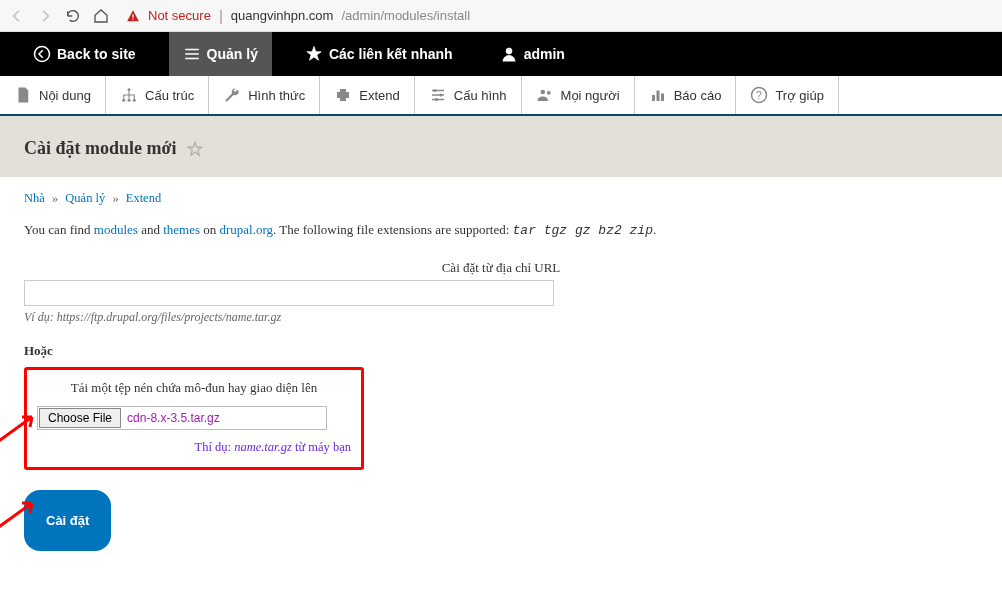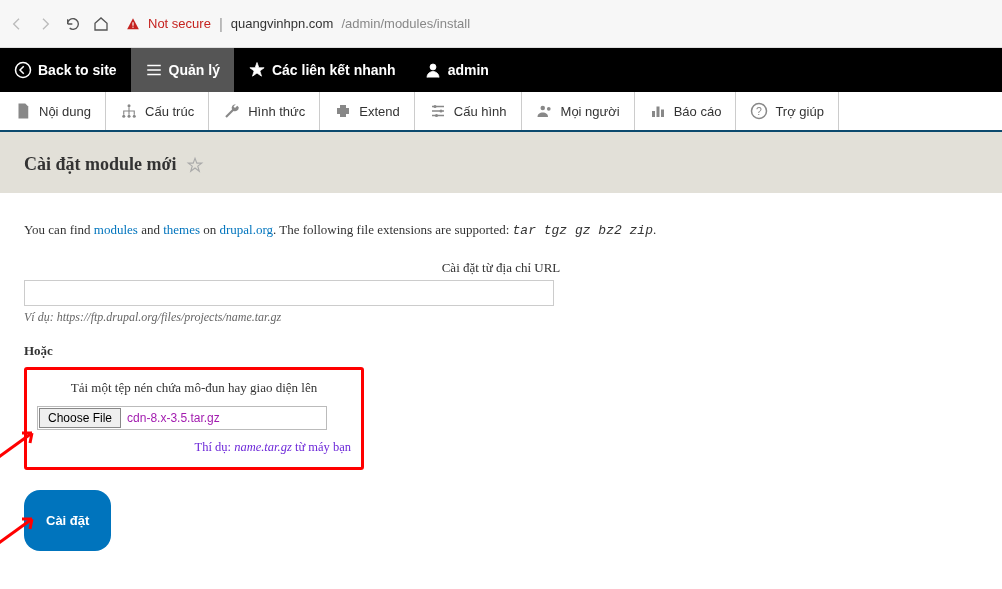--- a/index.html
+++ b/index.html
@@ -1,33 +1,33 @@
 <!DOCTYPE html>
 <html><head>
 <meta charset="utf-8">
 <style>
   * { box-sizing: border-box; }
   html, body { margin: 0; padding: 0; font-family: "Lucida Grande", "Segoe UI", Arial, sans-serif; font-size: 13px; color: #333; }
   body { background: #fff; }
 
   
-  .chrome-bar { height: 48px; background: #f7f7f7; display: flex; align-items: center; padding: 0 8px; gap: 10px; border-bottom: 1px solid #e0e0e0; }
+  .chrome-bar { height: 32px; background: #f7f7f7; display: flex; align-items: center; padding: 0 8px; gap: 10px; border-bottom: 1px solid #e0e0e0; }
   .chrome-btn { width: 18px; height: 18px; display: inline-flex; align-items: center; justify-content: center; color: #555; }
   .chrome-btn.disabled { color: #bbb; }
   .chrome-btn svg { width: 16px; height: 16px; }
   .omnibox { flex: 1; display: flex; align-items: center; gap: 8px; padding: 0 6px; }
   .warn-tri { width: 14px; height: 14px; }
   .not-secure { color: #c5221f; font-size: 13px; }
   .url-divider { color: #999; font-size: 15px; }
   .url-host { color: #333; font-size: 13px; }
   .url-path { color: #888; font-size: 13px; }
 
   
   .topbar { background: #000; color: #fff; height: 44px; display: flex; align-items: center; }
-  .tb-item { display: flex; align-items: center; gap: 6px; padding: 0 14px; height: 44px; font-weight: 700; font-size: 14px; cursor: pointer; }
+  .tb-item { display: flex; align-items: center; gap: 6px; padding: 0 14px; height: 44px; font-weight: 700; font-size: 14px; cursor: pointer; margin-left: 19px; }
   .tb-item.active { background: #555; }
   .tb-icon { width: 18px; height: 18px; display:inline-flex; align-items:center; justify-content:center; }
   .tb-icon svg { width: 100%; height: 100%; fill: #fff; stroke:#fff; }
 
   
   .adminnav { background: #fff; border-bottom: 2px solid #0c4a6e; display: flex; height: 40px; }
   .adminnav .nav-item { display: flex; align-items: center; gap: 7px; padding: 0 14px; border-right: 1px solid #ccc; font-size: 13px; color: #333; cursor: pointer; }
   .nav-icon { width: 18px; height: 18px; display:inline-flex; align-items:center; justify-content:center; }
   .nav-icon svg { width:100%; height:100%; fill:#888; }
 
@@ -221,20 +221,27 @@
   <h1 class="page-title">Cài đặt module mới</h1>
   <span class="star-icon">
     <svg viewBox="0 0 24 24">
         <path d="M12 3l2.4 6.5h6.6l-5.3 4 2 6.8L12 16l-5.7 4.3 2-6.8-5.3-4h6.6z" fill="none" stroke="#aaa" stroke-width="1.5"></path>
       </svg>
   </span>
 </div>
 
 <div class="content">
 
+  <div class="breadcrumb">
+    <a href="#">Nhà</a>
+    <span class="sep">»</span>
+    <a href="#">Quản lý</a>
+    <span class="sep">»</span>
+    <a href="#">Extend</a>
+  </div>
 
   <p class="intro">
     <span>You can find </span><a href="#">modules</a><span> and </span><a href="#">themes</a><span> on </span><a href="#">drupal.org</a><span>. The following file extensions are supported: </span><span class="exts">tar tgz gz bz2 zip</span><span>.</span>
   </p>
 
   <div>
     <div class="form-label">Cài đặt từ địa chỉ URL</div>
     <input type="text" class="text-input" value="" style="">
     <div class="field-desc">
       <span>Ví dụ: </span><span class="hl">https://ftp.drupal.org/files/projects/name.tar.gz</span>

